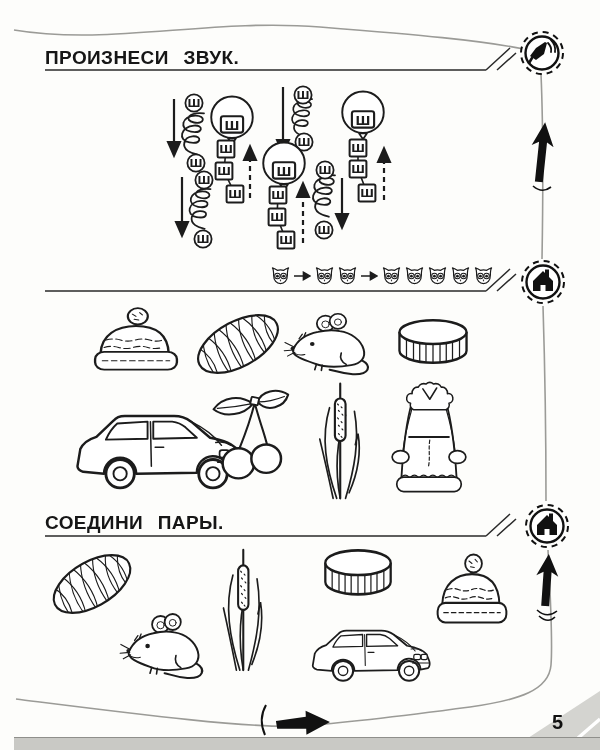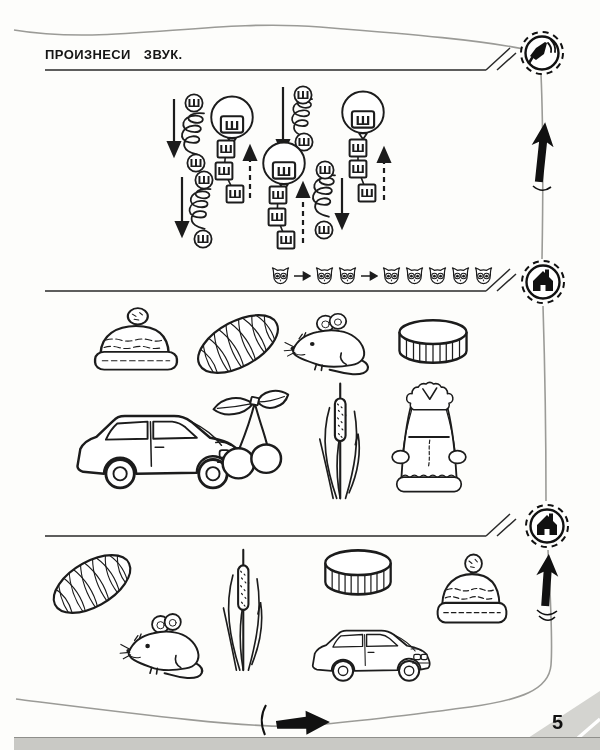--- a/index.html
+++ b/index.html
@@ -1,19 +1,19 @@
 <!DOCTYPE html>
 <html><head>
 <meta charset="utf-8">
 <style>
   html,body{margin:0;padding:0;}
   #page{position:relative;width:600px;height:750px;background:#fdfdfb;overflow:hidden;
         font-family:"Liberation Sans",sans-serif;color:#1c1c1c;}
   .abs{position:absolute;}
-  .heading{font-weight:700;font-size:13px;letter-spacing:.4px;word-spacing:9px;color:#161616;white-space:nowrap;}
+  .heading{font-weight:700;font-size:19px;letter-spacing:.4px;word-spacing:9px;color:#161616;white-space:nowrap;}
   .pat-row{display:flex;align-items:center;gap:2px;}
   .pat-cat{width:21px;height:20px;}
   .pat-arrow{width:17px;height:12px;margin:0 1px;}
   svg{display:block;}
   #bottom-bar{left:14px;top:737px;width:586px;height:13px;background:#c9c9c5;border-top:1px solid #8f8f8b;}
   #page-num{left:552px;top:711px;font-size:20px;font-weight:700;color:#111;}
   .shtext{font-family:"DejaVu Sans",sans-serif;font-weight:700;}
 </style>
 </head>
 <body>
@@ -294,20 +294,21 @@
 <svg class="abs" style="left:204px;top:380px" width="88" height="108" viewBox="0 -6 92 118" preserveAspectRatio="none">
       <use href="#sym-cherry"></use>
     </svg>
 <svg class="abs" style="left:310px;top:380px" width="64" height="122" viewBox="0 0 72 132" preserveAspectRatio="none">
       <use href="#sym-cattail"></use>
     </svg>
 <svg class="abs" style="left:386px;top:376px" width="86" height="122" viewBox="0 0 112 152" preserveAspectRatio="none">
       <use href="#sym-coat"></use>
     </svg>
 
+<div class="abs heading" style="left:45px;top:512px">СОЕДИНИ ПАРЫ.</div>
 
 <svg class="abs" style="left:44px;top:544px" width="96" height="80" viewBox="0 0 120 92" preserveAspectRatio="none">
       <use href="#sym-cone"></use>
     </svg>
 <svg class="abs" style="left:116px;top:610px" width="94" height="72" viewBox="-4 0 116 90" preserveAspectRatio="none">
       <use href="#sym-mouse"></use>
     </svg>
 <svg class="abs" style="left:214px;top:546px" width="62" height="128" viewBox="0 0 72 132" preserveAspectRatio="none">
       <use href="#sym-cattail"></use>
     </svg>

